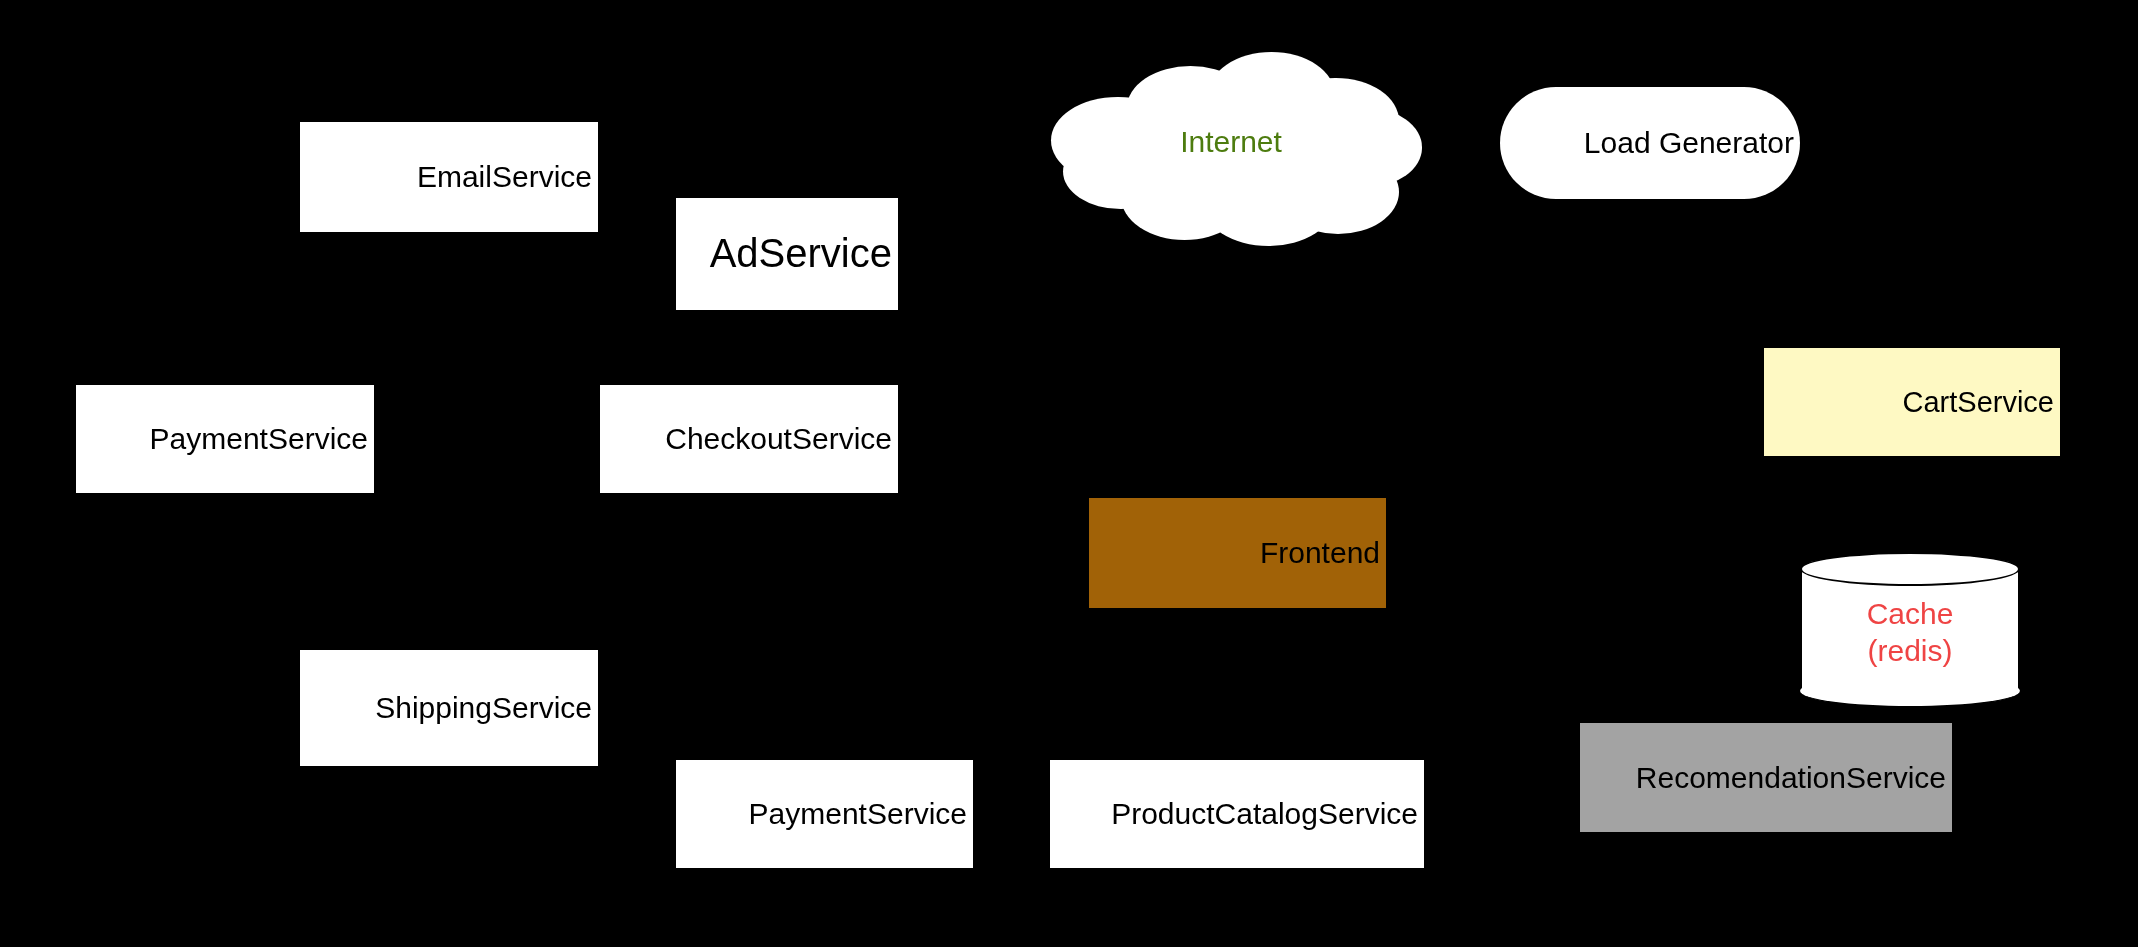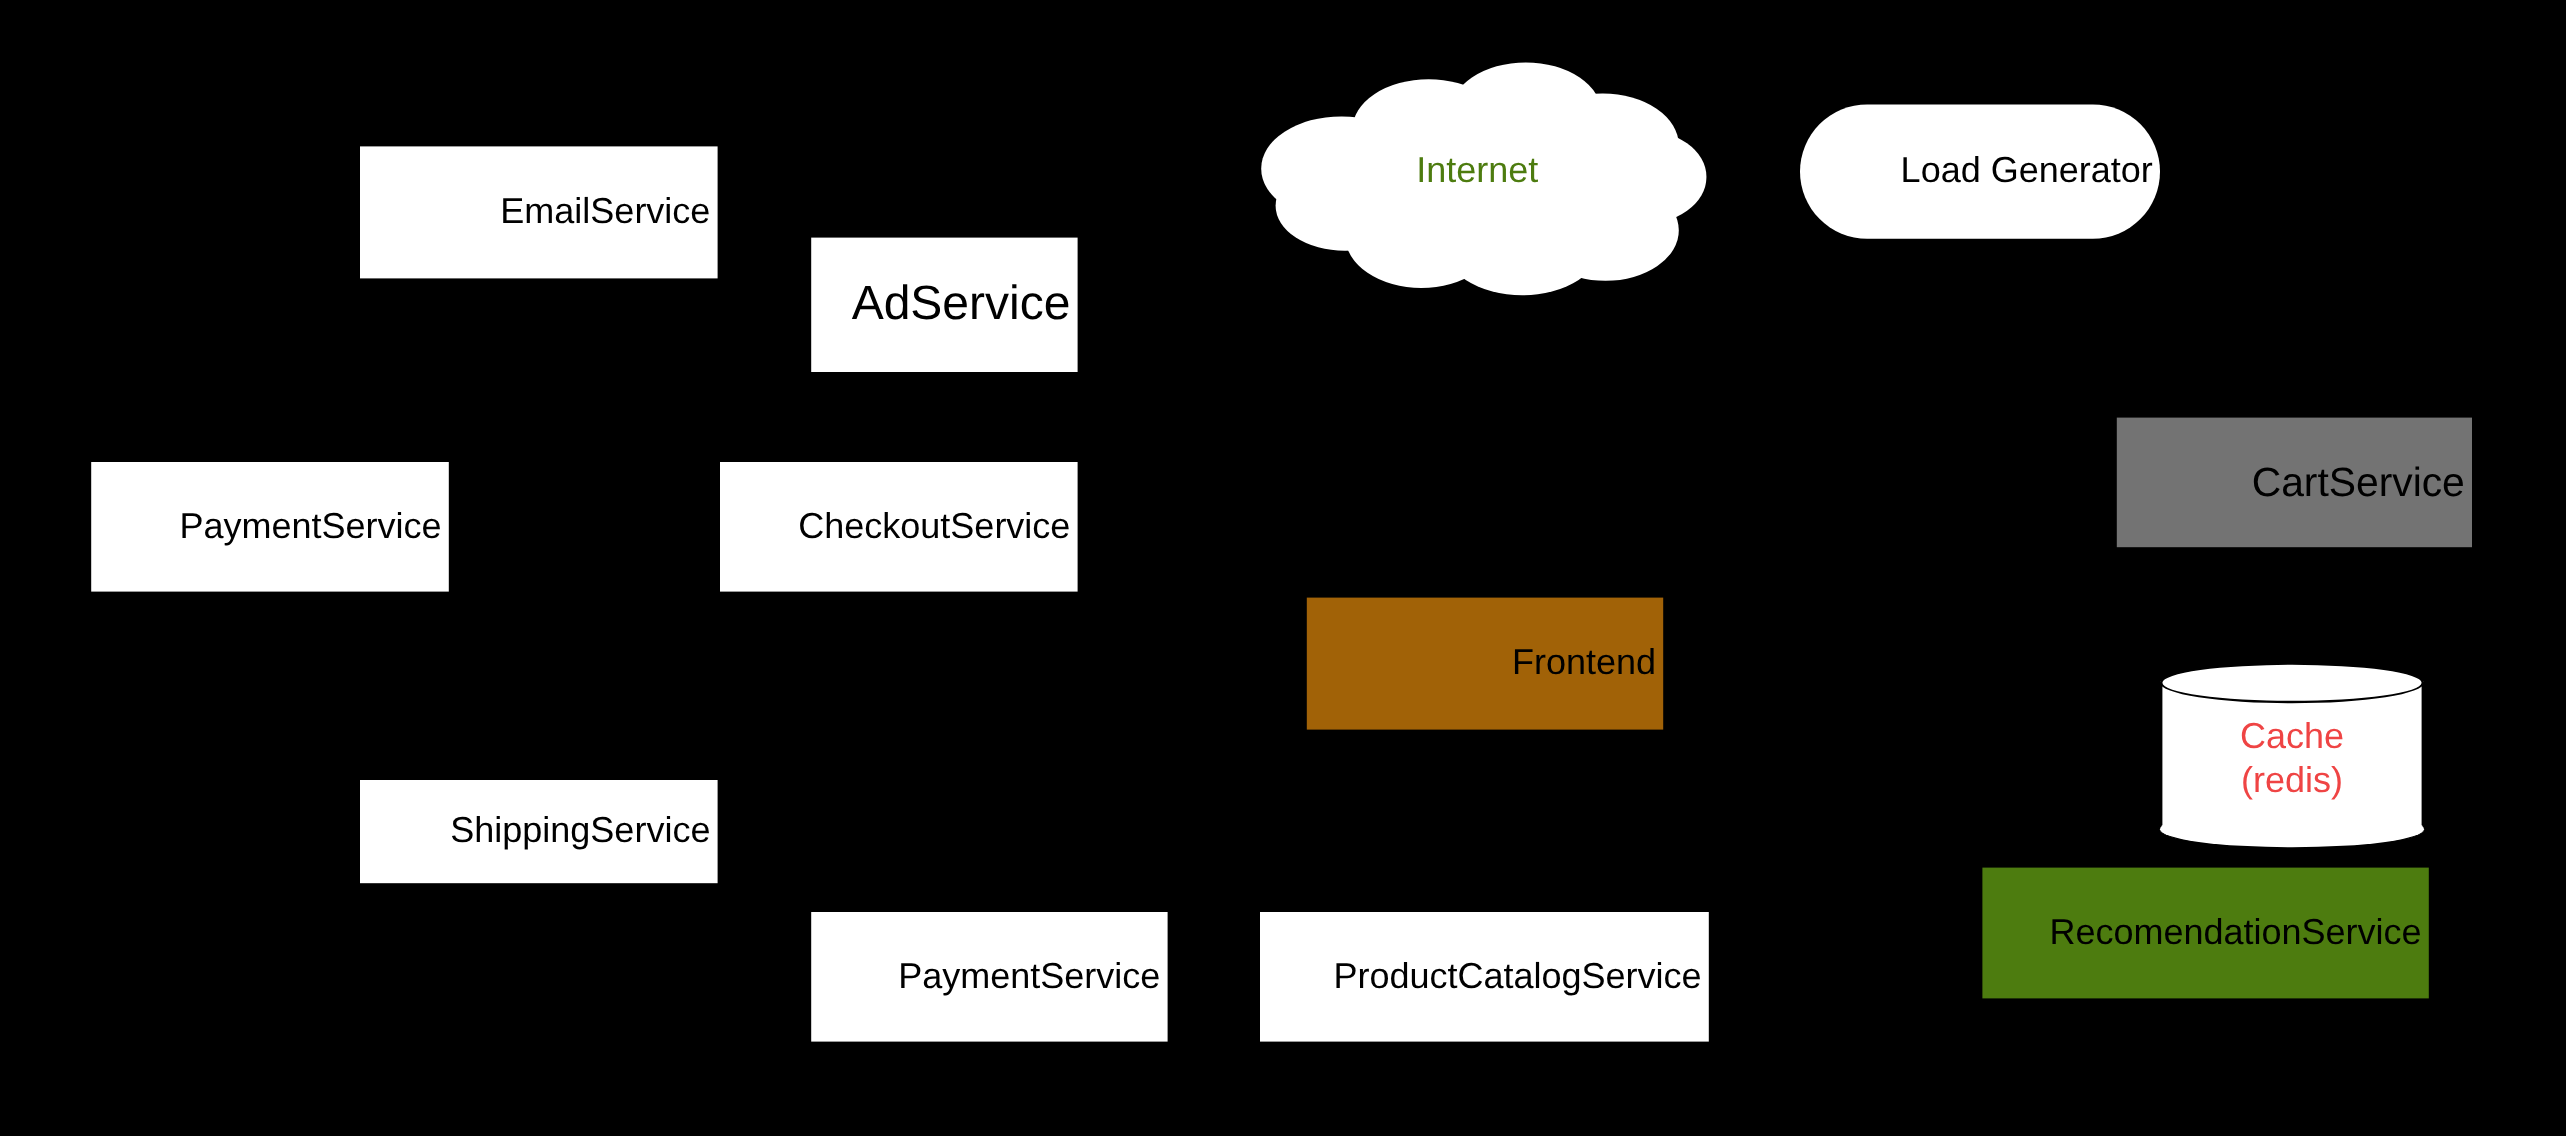--- a/index.html
+++ b/index.html
@@ -147,37 +147,37 @@
     </div>
     <div class="node shape-stadium" style="left: 1500px; top: 87px; width: 300px; height: 112px; font-size: 30px; background: rgb(255, 255, 255);">
       <span class="label">Load Generator</span>
     </div>
     <div class="node shape-rect" style="left: 76px; top: 385px; width: 298px; height: 108px; font-size: 30px; background: rgb(255, 255, 255);">
       <span class="label">PaymentService</span>
     </div>
     <div class="node shape-rect" style="left: 600px; top: 385px; width: 298px; height: 108px; font-size: 30px; background: rgb(255, 255, 255);">
       <span class="label">CheckoutService</span>
     </div>
-    <div class="node shape-rect" style="left: 1764px; top: 348px; width: 296px; height: 108px; font-size: 34px; background: #737373;">
+    <div class="node shape-rect" style="left: 1764px; top: 348px; width: 296px; height: 108px; font-size: 29px; background: #fef9c3;">
       <span class="label">CartService</span>
     </div>
     <div class="node shape-rect" style="left: 1089px; top: 498px; width: 297px; height: 110px; font-size: 30px; background: #a16207;">
       <span class="label">Frontend</span>
     </div>
     <div class="node shape-cylinder" style="left: 1800px; top: 552px; width: 220px; height: 156px; font-size: 30px;">
       <div class="cyl-side" style="background: rgb(255, 255, 255);"></div>
       <div class="cyl-bottom" style="background: rgb(255, 255, 255);"></div>
       <div class="cyl-top" style="background: rgb(255, 255, 255);"></div>
       <div class="cyl-text">Cache
 (redis)</div>
     </div>
-    <div class="node shape-rect" style="left: 300px; top: 650px; width: 298px; height: 86px; font-size: 30px; background: rgb(255, 255, 255);">
+    <div class="node shape-rect" style="left: 300px; top: 650px; width: 298px; height: 116px; font-size: 30px; background: rgb(255, 255, 255);">
       <span class="label">ShippingService</span>
     </div>
-    <div class="node shape-rect" style="left: 1652px; top: 723px; width: 372px; height: 109px; font-size: 30px; background: #4d7c0f;">
+    <div class="node shape-rect" style="left: 1580px; top: 723px; width: 372px; height: 109px; font-size: 30px; background: #a3a3a3;">
       <span class="label">RecomendationService</span>
     </div>
     <div class="node shape-rect" style="left: 676px; top: 760px; width: 297px; height: 108px; font-size: 30px; background: rgb(255, 255, 255);">
       <span class="label">PaymentService</span>
     </div>
     <div class="node shape-rect" style="left: 1050px; top: 760px; width: 374px; height: 108px; font-size: 30px; background: rgb(255, 255, 255);">
       <span class="label">ProductCatalogService</span>
     </div>
   </div>
 

